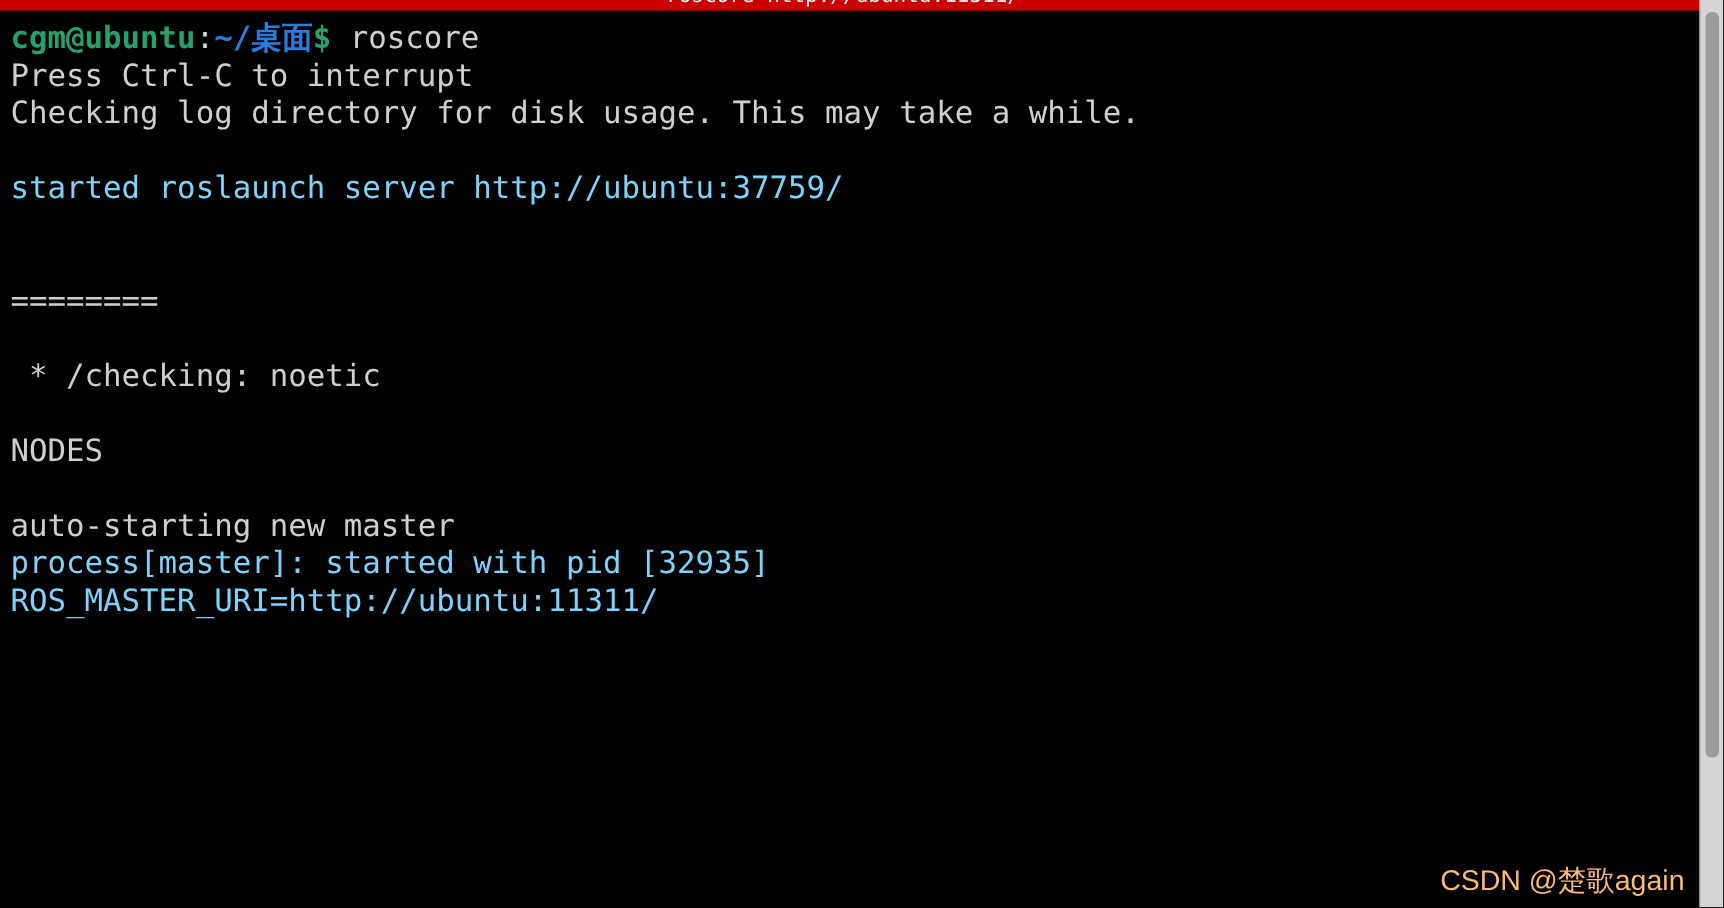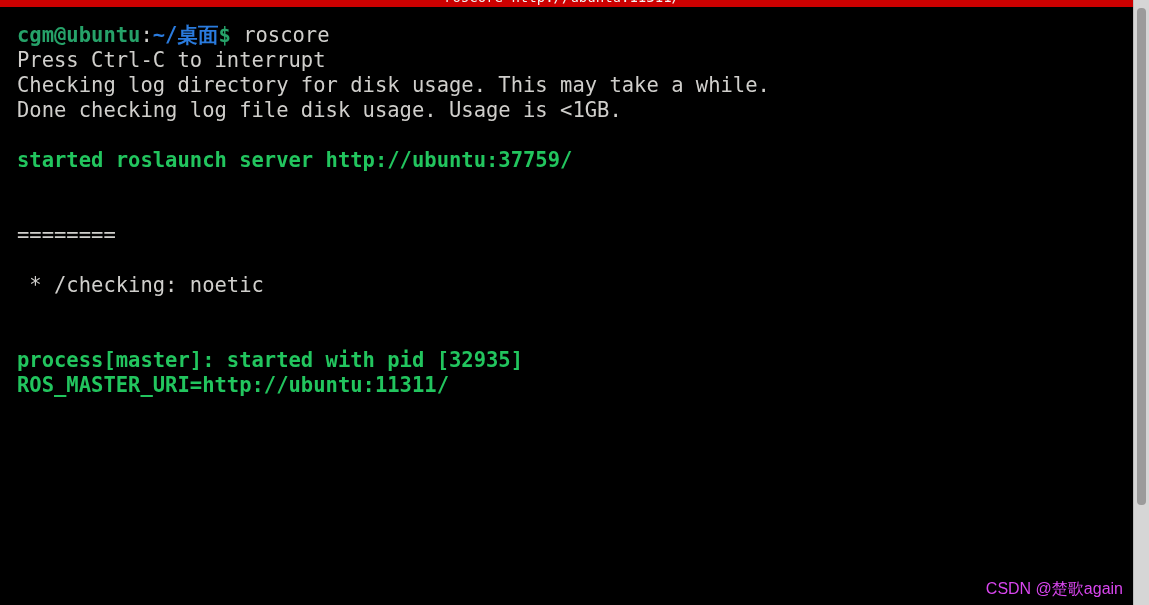--- a/index.html
+++ b/index.html
@@ -36,34 +36,34 @@
     font-family: "DejaVu Sans Mono", "Liberation Mono", monospace;
   }
 
   
   #terminal {
     position: absolute;
     left: 0;
     top: 7px;
     width: 1133px;
     height: 598px;
-    padding: 16px;
+    padding: 6px;
     box-sizing: border-box;
     overflow: hidden;
   }
   .line {
     height: 25px;
     line-height: 25px;
     font-size: 20.5px;
     letter-spacing: 0px;
     color: #d0cfcc;
     white-space: pre;
     padding-left: 1px;
   }
-  .bold   { font-weight: bold; color: #22c55e; }
+  .bold   { font-weight: normal; color: #7dd3fc; }
   .green  { color: #26a269; font-weight: bold; }
   .blue   { color: #2a7bde; font-weight: bold; }
   .white  { color: #d0cfcc; }
   .greendollar { color: #26a269; font-weight: bold; }
 
   
   #scrollbar-track {
     position: absolute;
     right: 0;
     top: 0;
@@ -82,51 +82,52 @@
     background: #9b9b9b;
     border-radius: 4px;
   }
 
   
   #watermark {
     position: absolute;
     right: 26px;
     bottom: 5px;
     font-family: "Liberation Sans", sans-serif;
-    font-size: 16px;
-    color: #d946ef;
+    font-size: 19px;
+    color: #fdba74;
     white-space: nowrap;
   }
 </style>
 </head>
 <body>
 
 <div id="screen">
 
   <div id="titlebar">
     <span id="titlebar-text">roscore http://ubuntu:11311/</span>
   </div>
 
   <div id="terminal">
 
     <div class="line"><span class="green">cgm@ubuntu</span><span class="white">:</span><span class="blue">~/桌面</span><span class="greendollar">$</span><span class="white"> roscore</span></div>
 
     <div id="output-lines">
         <div class="line">Press Ctrl-C to interrupt</div>
         <div class="line">Checking log directory for disk usage. This may take a while.</div>
-        <div class="line">Done checking log file disk usage. Usage is &lt;1GB.</div>
         <div class="line"></div>
         <div class="line bold">started roslaunch server http://ubuntu:37759/</div>
         <div class="line"></div>
         <div class="line"></div>
         <div class="line">========</div>
         <div class="line"></div>
         <div class="line"> * /checking: noetic</div>
         <div class="line"></div>
+        <div class="line">NODES</div>
         <div class="line"></div>
+        <div class="line">auto-starting new master</div>
         <div class="line bold">process[master]: started with pid [32935]</div>
         <div class="line bold">ROS_MASTER_URI=http://ubuntu:11311/</div>
       </div>
 
   </div>
 
   <div id="scrollbar-track">
     <div id="scrollbar-thumb"></div>
   </div>
 

